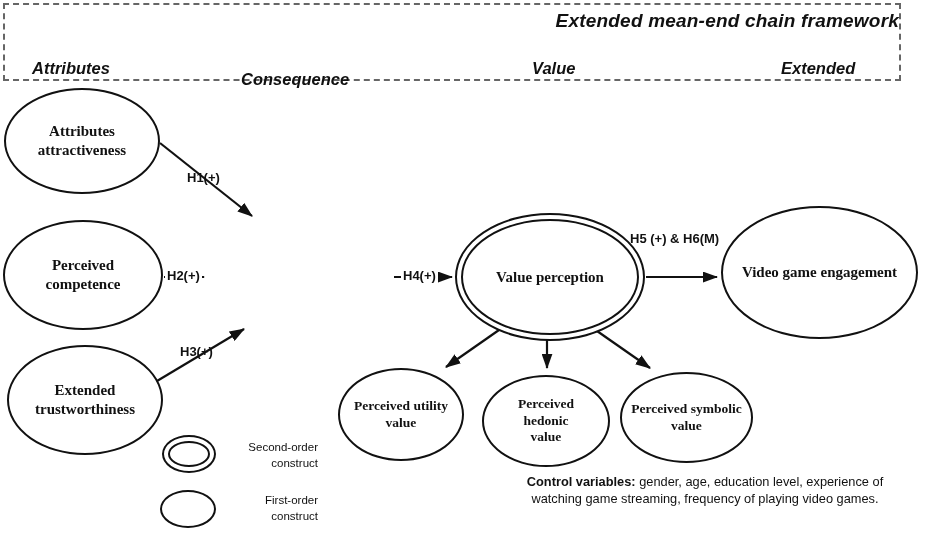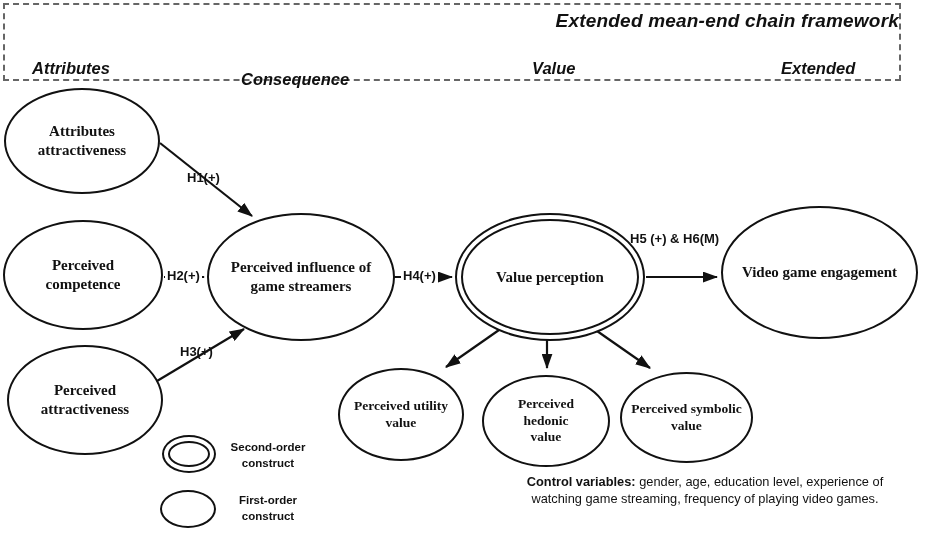--- a/index.html
+++ b/index.html
@@ -27,21 +27,21 @@
 
   
   svg.arrows{position:absolute;left:0;top:0;z-index:1;}
   svg.arrows line{stroke:#111;stroke-width:2.2px;}
 
   
   .hyp{position:absolute;font-size:13px;font-weight:bold;z-index:3;white-space:nowrap;}
   .onln{background:#fff;padding:0 2px;}
 
   
-  .legend-text{position:absolute;font-size:11.5px;font-weight:bold;text-align:center;
+  .legend-text{position:absolute;font-size:11.5px;font-weight:normal;text-align:right;
                line-height:1.35;width:100px;z-index:3;}
   .legend-ell{position:absolute;border:2.2px solid #111;border-radius:50%;background:#fff;
               box-sizing:border-box;z-index:2;}
 
   
   .note{position:absolute;left:505px;top:473px;width:400px;font-size:12.8px;
         text-align:center;line-height:1.35;z-index:3;}
   .note b{font-weight:bold;}
 </style>
 </head>
@@ -75,26 +75,23 @@
 
   <div class="node big" style="left:4px;top:88px;width:156px;height:106px;">
     <span class="lbl">Attributes attractiveness</span>
   </div>
 
   <div class="node big" style="left:3px;top:220px;width:160px;height:110px;">
     <span class="lbl">Perceived competence</span>
   </div>
 
   <div class="node big" style="left:7px;top:345px;width:156px;height:110px;">
-    <span class="lbl">Perceived attractiveness</span>
+    <span class="lbl">Extended trustworthiness</span>
   </div>
 
-  <div class="node big" style="left:207px;top:213px;width:188px;height:128px;">
-    <span class="lbl" style="padding:0 16px;">Perceived influence of game streamers</span>
-  </div>
 
   <div class="node big" style="left:721px;top:206px;width:197px;height:133px;">
     <span class="lbl" style="padding:0 4px;">Video game engagement</span>
   </div>
 
   <div class="node big" style="left:455px;top:213px;width:190px;height:128px;">
     <div class="inner-ring">
       <span class="lbl" style="padding:0 6px;">Value perception</span>
     </div>
   </div>

